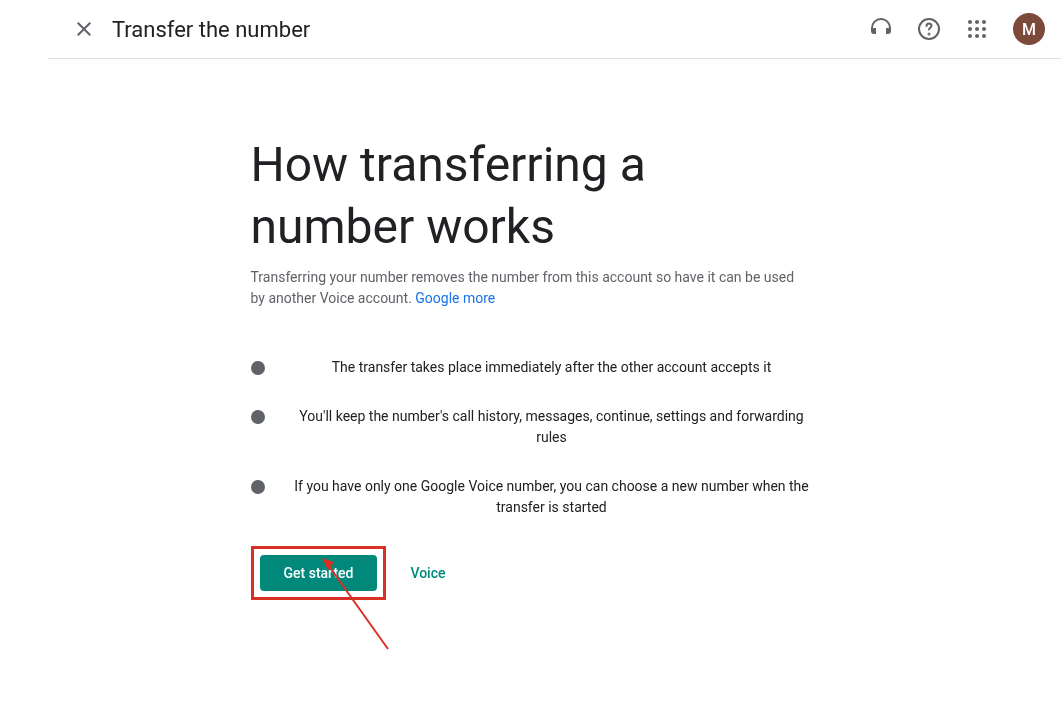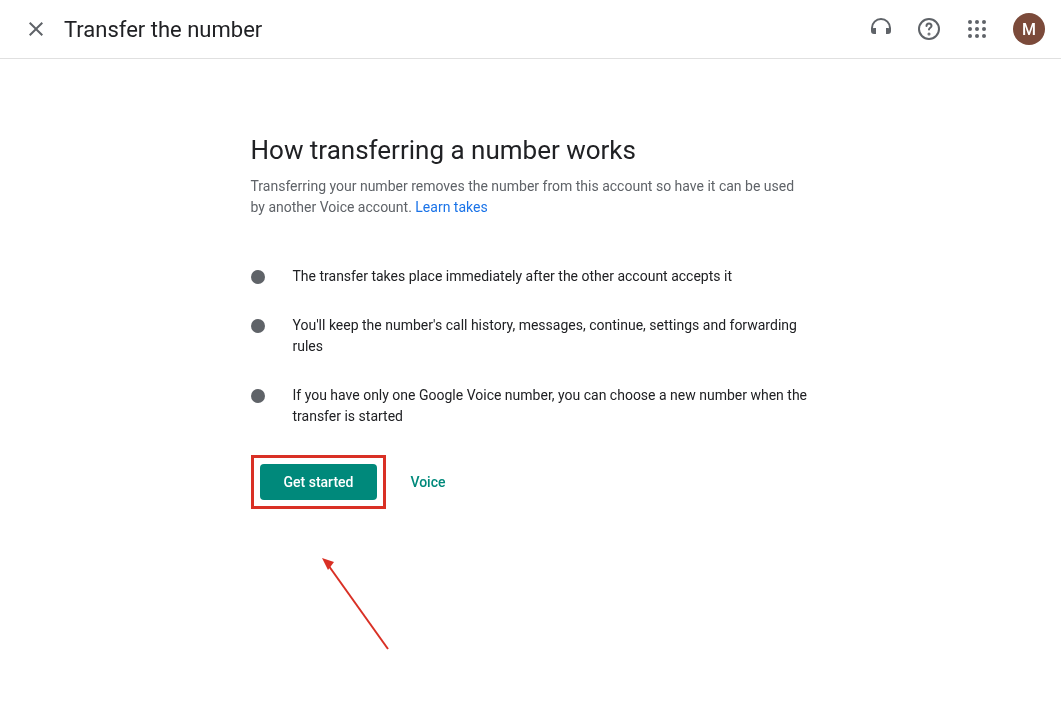--- a/index.html
+++ b/index.html
@@ -14,20 +14,21 @@
       height: 708px;
       overflow: hidden;
       position: relative;
     }
     .header {
       height: 59px;
       display: flex;
       align-items: center;
       padding: 0 16px;
       border-bottom: 1px solid #e0e0e0;
+      margin-left: 48px;
     }
     .close-btn {
       width: 40px;
       height: 40px;
       display: flex;
       align-items: center;
       justify-content: center;
       border-radius: 50%;
       cursor: pointer;
       margin-right: 8px;
@@ -64,40 +65,41 @@
       font-size: 16px;
       font-weight: 500;
       margin-left: 8px;
     }
     .content {
       max-width: 560px;
       margin: 0 auto;
       padding-top: 75px;
     }
     .main-heading {
-      font-size: 26px;
+      font-size: 48px;
       font-weight: 400;
       color: #202124;
       margin-bottom: 8px;
       line-height: 1.3;
     }
     .description {
       font-size: 14px;
       color: #5f6368;
       line-height: 1.5;
       margin-bottom: 48px;
     }
     .learn-more {
       color: #1a73e8;
       text-decoration: none;
       cursor: pointer;
     }
     .bullet-list {
       list-style: none;
       margin-bottom: 23px;
+      text-align: center;
     }
     .bullet-item {
       display: flex;
       align-items: flex-start;
       margin-bottom: 28px;
       font-size: 14px;
       color: #202124;
       line-height: 1.5;
     }
     .bullet-dot {
@@ -187,21 +189,21 @@
           <circle cx="19" cy="19" r="2"></circle>
       </svg>
     </div>
     <div class="avatar">M</div>
   </div>
 </div>
 
 <div class="content">
   <h1 class="main-heading">How transferring a number works</h1>
   <p class="description">
-    <span>Transferring your number removes the number from this account so have it can be used by another Voice account. </span><a class="learn-more">Learn takes</a>
+    <span>Transferring your number removes the number from this account so have it can be used by another Voice account. </span><a class="learn-more">Google more</a>
   </p>
 
   <ul class="bullet-list">
     <li class="bullet-item">
       <span class="bullet-dot"></span>
       <span class="bullet-text">The transfer takes place immediately after the other account accepts it</span>
     </li>
     <li class="bullet-item">
       <span class="bullet-dot"></span>
       <span class="bullet-text">You'll keep the number's call history, messages, continue, settings and forwarding rules</span>

